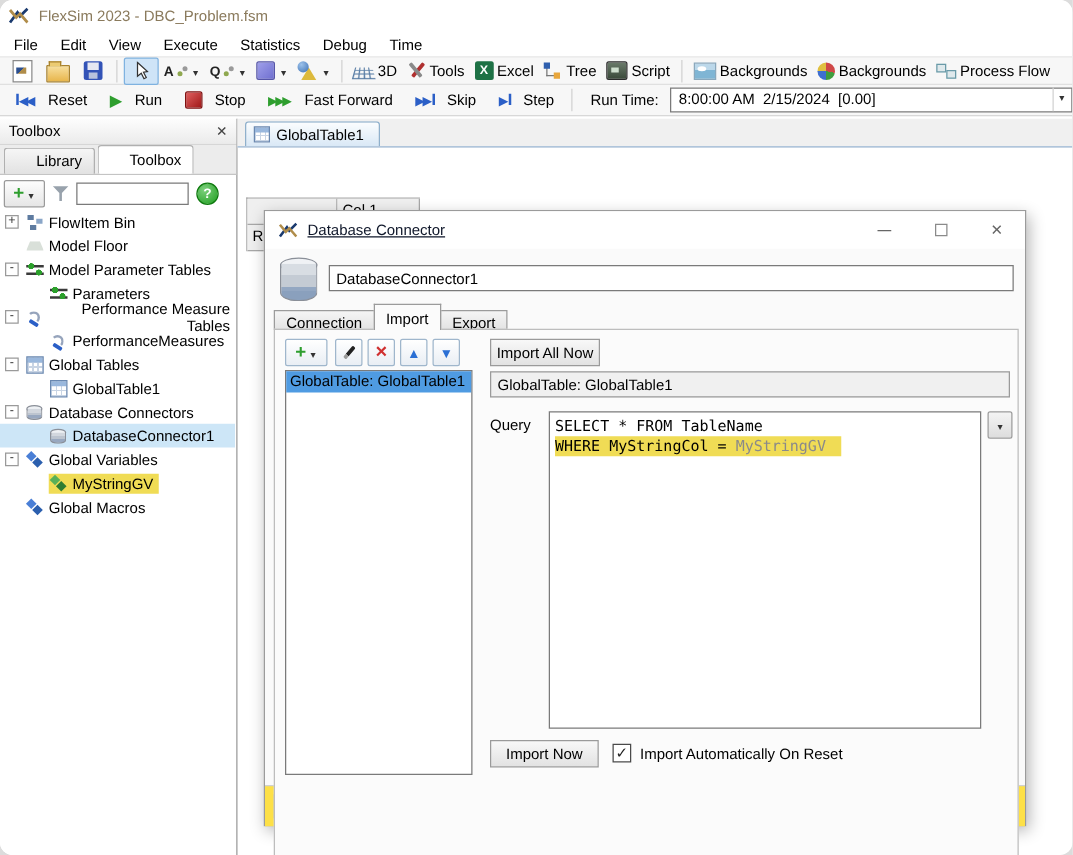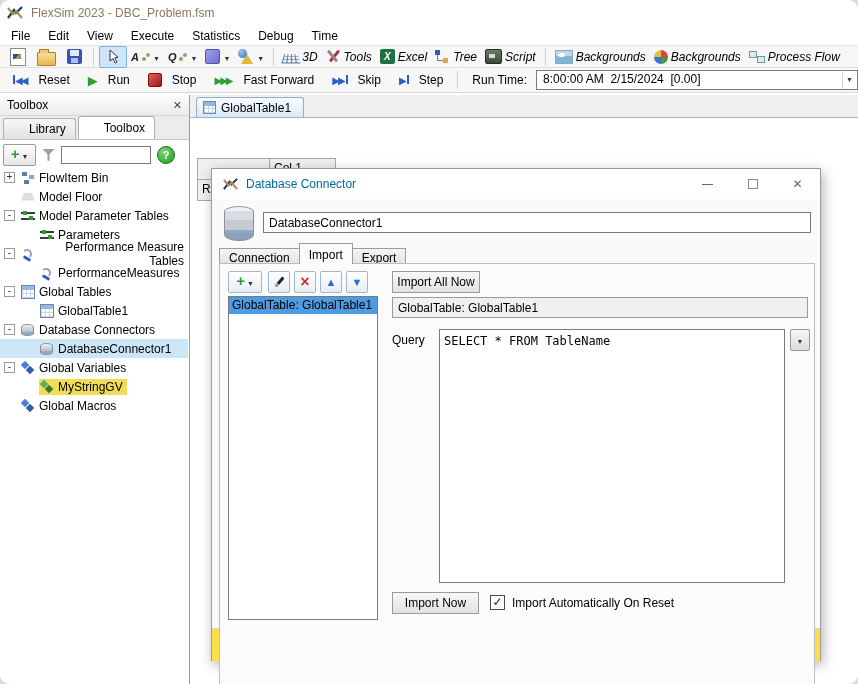--- a/index.html
+++ b/index.html
@@ -15,21 +15,21 @@
   .menubar{position:absolute;left:0;top:26px;width:858px;height:19px;display:flex;align-items:center;padding-left:2px;}
   .mitem{padding:2px 9px;cursor:default;}
 
   
   .tb1{position:absolute;left:0;top:45px;width:858px;height:23px;background:#f7f7f7;
        border-top:1px solid #e8e8e8;border-bottom:1px solid #e0e0e0;display:flex;align-items:center;
        padding-left:4px;box-sizing:border-box;}
   .tb2{position:absolute;left:0;top:68px;width:858px;height:25px;background:#f7f7f7;
        border-bottom:1px solid #d8d8d8;display:flex;align-items:center;padding-left:4px;box-sizing:border-box;}
   .tbtn{height:20px;min-width:20px;display:flex;align-items:center;justify-content:center;gap:3px;
-        padding:0 3px;border:1px solid transparent;border-radius:2px;font-style:italic;}
+        padding:0 3px;border:1px solid transparent;border-radius:2px;}
   .tbtn.sel{background:#cfe4f7;border-color:#7fb2e0;}
   .tbtn .lbl{white-space:nowrap;}
   .vsep{width:1px;height:18px;background:#d2d2d2;margin:0 5px;flex:0 0 auto;}
   .caret::after{content:"▼";font-size:7px;color:#333;}
   .ctl{display:flex;align-items:center;gap:10px;padding:0 9px;white-space:nowrap;}
   .runtime-field{width:390px;height:16px;border:1px solid #7a7a7a;background:#fff;
                  padding:1px 6px;white-space:pre;overflow:hidden;}
   .tb2-dd{position:absolute;right:2px;top:2px;width:13px;height:19px;display:flex;align-items:center;
           justify-content:center;border-left:1px solid #d2d2d2;}
 
@@ -171,21 +171,21 @@
           border-top:1px solid #a8a8a8;border-left:1px solid #a8a8a8;margin-top:38px;}
   .gcell{height:18px;border-right:1px solid #a8a8a8;border-bottom:1px solid #a8a8a8;
          padding:1px 4px;box-sizing:content-box;line-height:17px;}
   .ghead{background:#efefef;}
   .gval{background:#fff;text-align:right;}
 
   
   .dialog{position:absolute;left:211px;top:168px;width:610px;height:493px;background:#fafafa;
           border:1px solid #9b9b9b;box-sizing:border-box;box-shadow:2px 4px 12px rgba(0,0,0,.3);}
   .dlg-title{height:30px;background:#fff;display:flex;align-items:center;padding-left:11px;gap:8px;}
-  .dlg-title-text{color:#0369a1;}
+  .dlg-title-text{color:#0f172a;text-decoration:underline;}
   .dlg-controls{position:absolute;right:0;top:0;height:30px;display:flex;}
   .dlg-ctl{width:45px;height:30px;display:flex;align-items:center;justify-content:center;color:#666;}
   .min-glyph{width:11px;height:1px;background:#666;}
   .max-glyph{width:10px;height:10px;border:1px solid #8a8a8a;box-sizing:border-box;}
   .close-glyph::after{content:"✕";font-size:12px;color:#666;}
 
   .db-big{position:absolute;left:12px;top:37px;width:30px;height:38px;}
   .db-big::before{content:"";position:absolute;left:0;top:0;width:28px;height:10px;border-radius:50%;
       background:#f0f2f5;border:1px solid #8a8f98;}
   .db-big::after{content:"";position:absolute;left:0;top:5px;width:28px;height:29px;border:1px solid #8a8f98;
@@ -551,20 +551,21 @@
       <div class="dlist">
 
       <div class="dlist-item selected">GlobalTable: GlobalTable1</div>
         </div>
 
       <div class="target-field">GlobalTable: GlobalTable1</div>
 
       <span class="query-label">Query</span>
       <div class="query-box">
         <div><span>SELECT * FROM TableName</span></div>
+        <div><span class="qline2"><span>WHERE MyStringCol = </span><span class="qref">MyStringGV</span></span></div>
       </div>
       <span class="pbtn query-dd" style="border-color:#9a9a9a;background:linear-gradient(#f4f4f4,#ddd);">
           <span class="caret"></span>
         </span>
 
       <span class="btn importnow">Import Now</span>
       <span class="chk"></span>
       <span class="chk-label">Import Automatically On Reset</span>
     </div>
 

